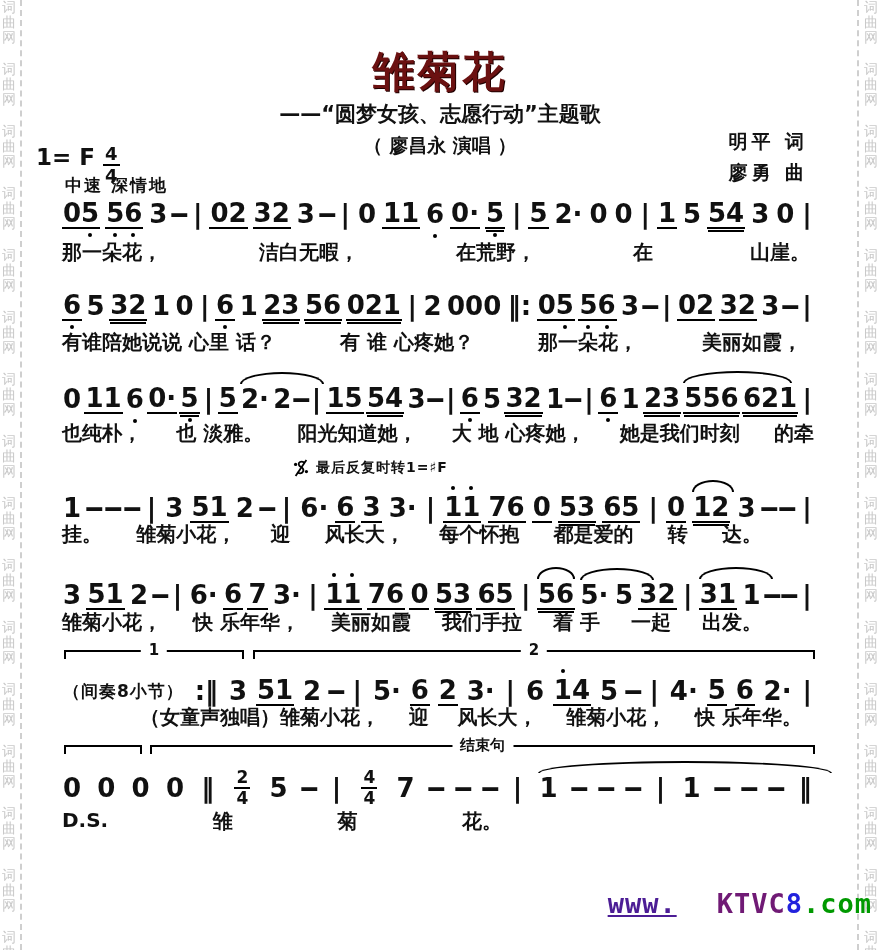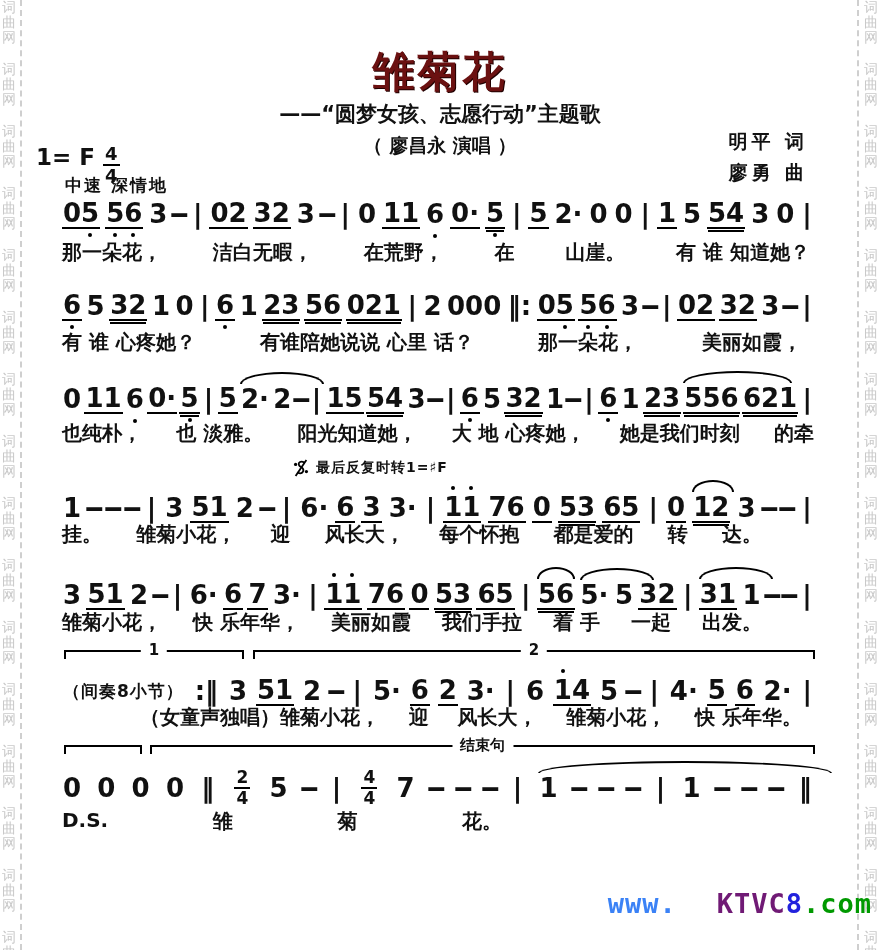--- a/index.html
+++ b/index.html
@@ -333,21 +333,20 @@
       <span class="tok bar">
         <span class="ch">|</span>
       </span>
     </div>
   <div class="lrow" id="l1" style="top:239px;width:748px">
       <span class="lyr">那一朵花，</span>
       <span class="lyr">洁白无暇，</span>
       <span class="lyr">在荒野，</span>
       <span class="lyr">在</span>
       <span class="lyr">山崖。</span>
-      <span class="lyr">有 谁 知道她？</span>
     </div>
 
   <div class="nrow" id="n2" style="top:285px">
       <span class="tok u1">
         <span class="ch db">6</span>
       </span>
       <span class="tok">
         <span class="ch">5</span>
       </span>
       <span class="tok u2">
@@ -426,22 +425,22 @@
         <span class="ch">3</span>
       </span>
       <span class="tok dash">
         <span class="ch">-</span>
       </span>
       <span class="tok bar">
         <span class="ch">|</span>
       </span>
     </div>
   <div class="lrow" id="l2" style="top:329px;width:740px">
+      <span class="lyr">有谁陪她说说 心里 话？</span>
       <span class="lyr">有 谁 心疼她？</span>
-      <span class="lyr">有谁陪她说说 心里 话？</span>
       <span class="lyr">那一朵花，</span>
       <span class="lyr">美丽如霞，</span>
     </div>
 
   <div class="nrow" id="n3" style="top:378px">
       <span class="tok">
         <span class="ch">0</span>
       </span>
       <span class="tok u1">
         <span class="ch">1</span>
@@ -947,14 +946,14 @@
         <span class="ch">‖</span>
       </span>
     </div>
   <div class="lrow" id="l7" style="top:808px;width:440px">
       <span class="lyr">D.S.</span>
       <span class="lyr">雏</span>
       <span class="lyr">菊</span>
       <span class="lyr">花。</span>
     </div>
 
-  <div class="siteurl" id="siteurl"><span style="color: #3b82f6;">www.</span><span style="color: #701a75; margin-left: 40px;">KTVC</span><span style="color: rgb(34, 34, 221);">8</span><span style="color: rgb(0, 153, 0);">.com</span></div>
+  <div class="siteurl" id="siteurl"><span style="color: #4c1d95; text-decoration: underline;">www.</span><span style="color: #701a75; margin-left: 40px;">KTVC</span><span style="color: rgb(34, 34, 221);">8</span><span style="color: rgb(0, 153, 0);">.com</span></div>
 </div>
 
 </body></html>

